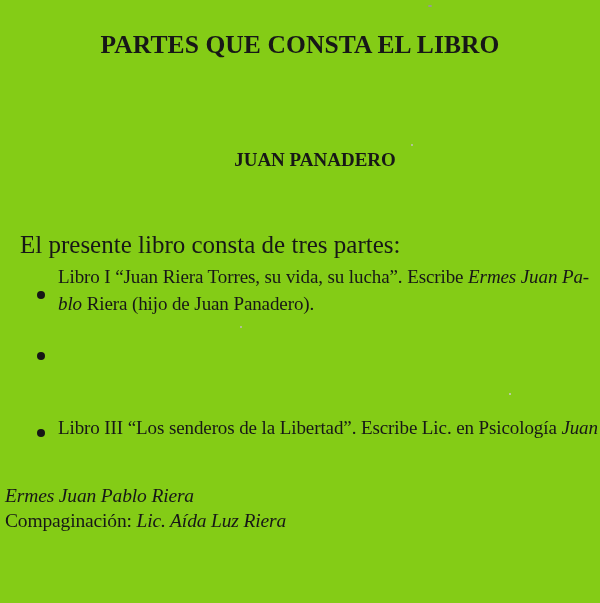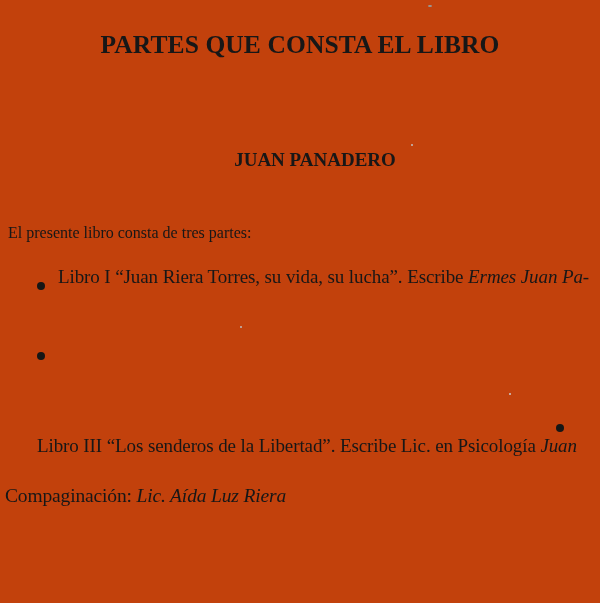--- a/index.html
+++ b/index.html
@@ -11,21 +11,21 @@
     height: 603px;
     background: #ffffff;
     font-family: "Liberation Serif", "DejaVu Serif", serif;
     color: #171717;
     overflow: hidden;
   }
   .page {
     position: relative;
     width: 600px;
     height: 603px;
-    background: #c2410c;
+    background: #84cc16;
     overflow: hidden;
   }
   .title {
     position: absolute;
     top: 30px;
     left: 0;
     width: 100%;
     margin: 0;
     text-align: center;
     font-size: 25.5px;
@@ -42,34 +42,34 @@
     text-align: center;
     text-indent: 30px;
     font-size: 19px;
     font-weight: bold;
     white-space: nowrap;
   }
   .intro {
     position: absolute;
     top: 219px;
     left: 8px;
-    margin: 0;
-    font-size: 16px;
+    margin: 12px;
+    font-size: 25px;
     line-height: 27px;
     white-space: nowrap;
   }
   .bullet-item {
     position: absolute;
     left: 37px;
     display: flex;
-    align-items: flex-end;
+    align-items: center;
   }
   .bullet-item.b0 { top: 263px; }
   .bullet-item.b1 { top: 342px; }
-  .bullet-item.b2 { top: 414px; flex-direction: column; }
+  .bullet-item.b2 { top: 414px; }
   .dot {
     flex: none;
     width: 8px;
     height: 8px;
     border-radius: 50%;
     background: #161616;
     margin: 10px 13px 0 0;
   }
   .btext {
     font-size: 19px;
@@ -109,39 +109,41 @@
   <h2 class="subtitle">JUAN PANADERO</h2>
 
   <p class="intro">El presente libro consta de tres partes:</p>
 
   <div>
 
     <div class="bullet-item b0">
       <span class="dot"></span>
       <div class="btext">
           <div class="tline"><span>Libro I “Juan Riera Torres, su vida, su lucha”. Escribe </span><span class="it">Ermes Juan Pa-</span></div>
+          <div class="tline"><span class="it">blo</span><span> Riera (hijo de Juan Panadero).</span></div>
         </div>
     </div>
 
     <div class="bullet-item b1">
       <span class="dot"></span>
       <div class="btext">
         </div>
     </div>
 
     <div class="bullet-item b2">
       <span class="dot"></span>
       <div class="btext">
           <div class="tline"><span>Libro III “Los senderos de la Libertad”. Escribe Lic. en Psicología </span><span class="it">Juan</span></div>
         </div>
     </div>
 
   </div>
 
   <div class="credits">
+      <div class="tline"><span class="it">Ermes Juan Pablo Riera</span></div>
       <div class="tline"><span>Compaginación: </span><span class="it">Lic. Aída Luz Riera</span></div>
     </div>
 
   <span class="speck s1"></span>
   <span class="speck s2"></span>
   <span class="speck s3"></span>
   <span class="speck s4"></span>
 
 </div>
 

